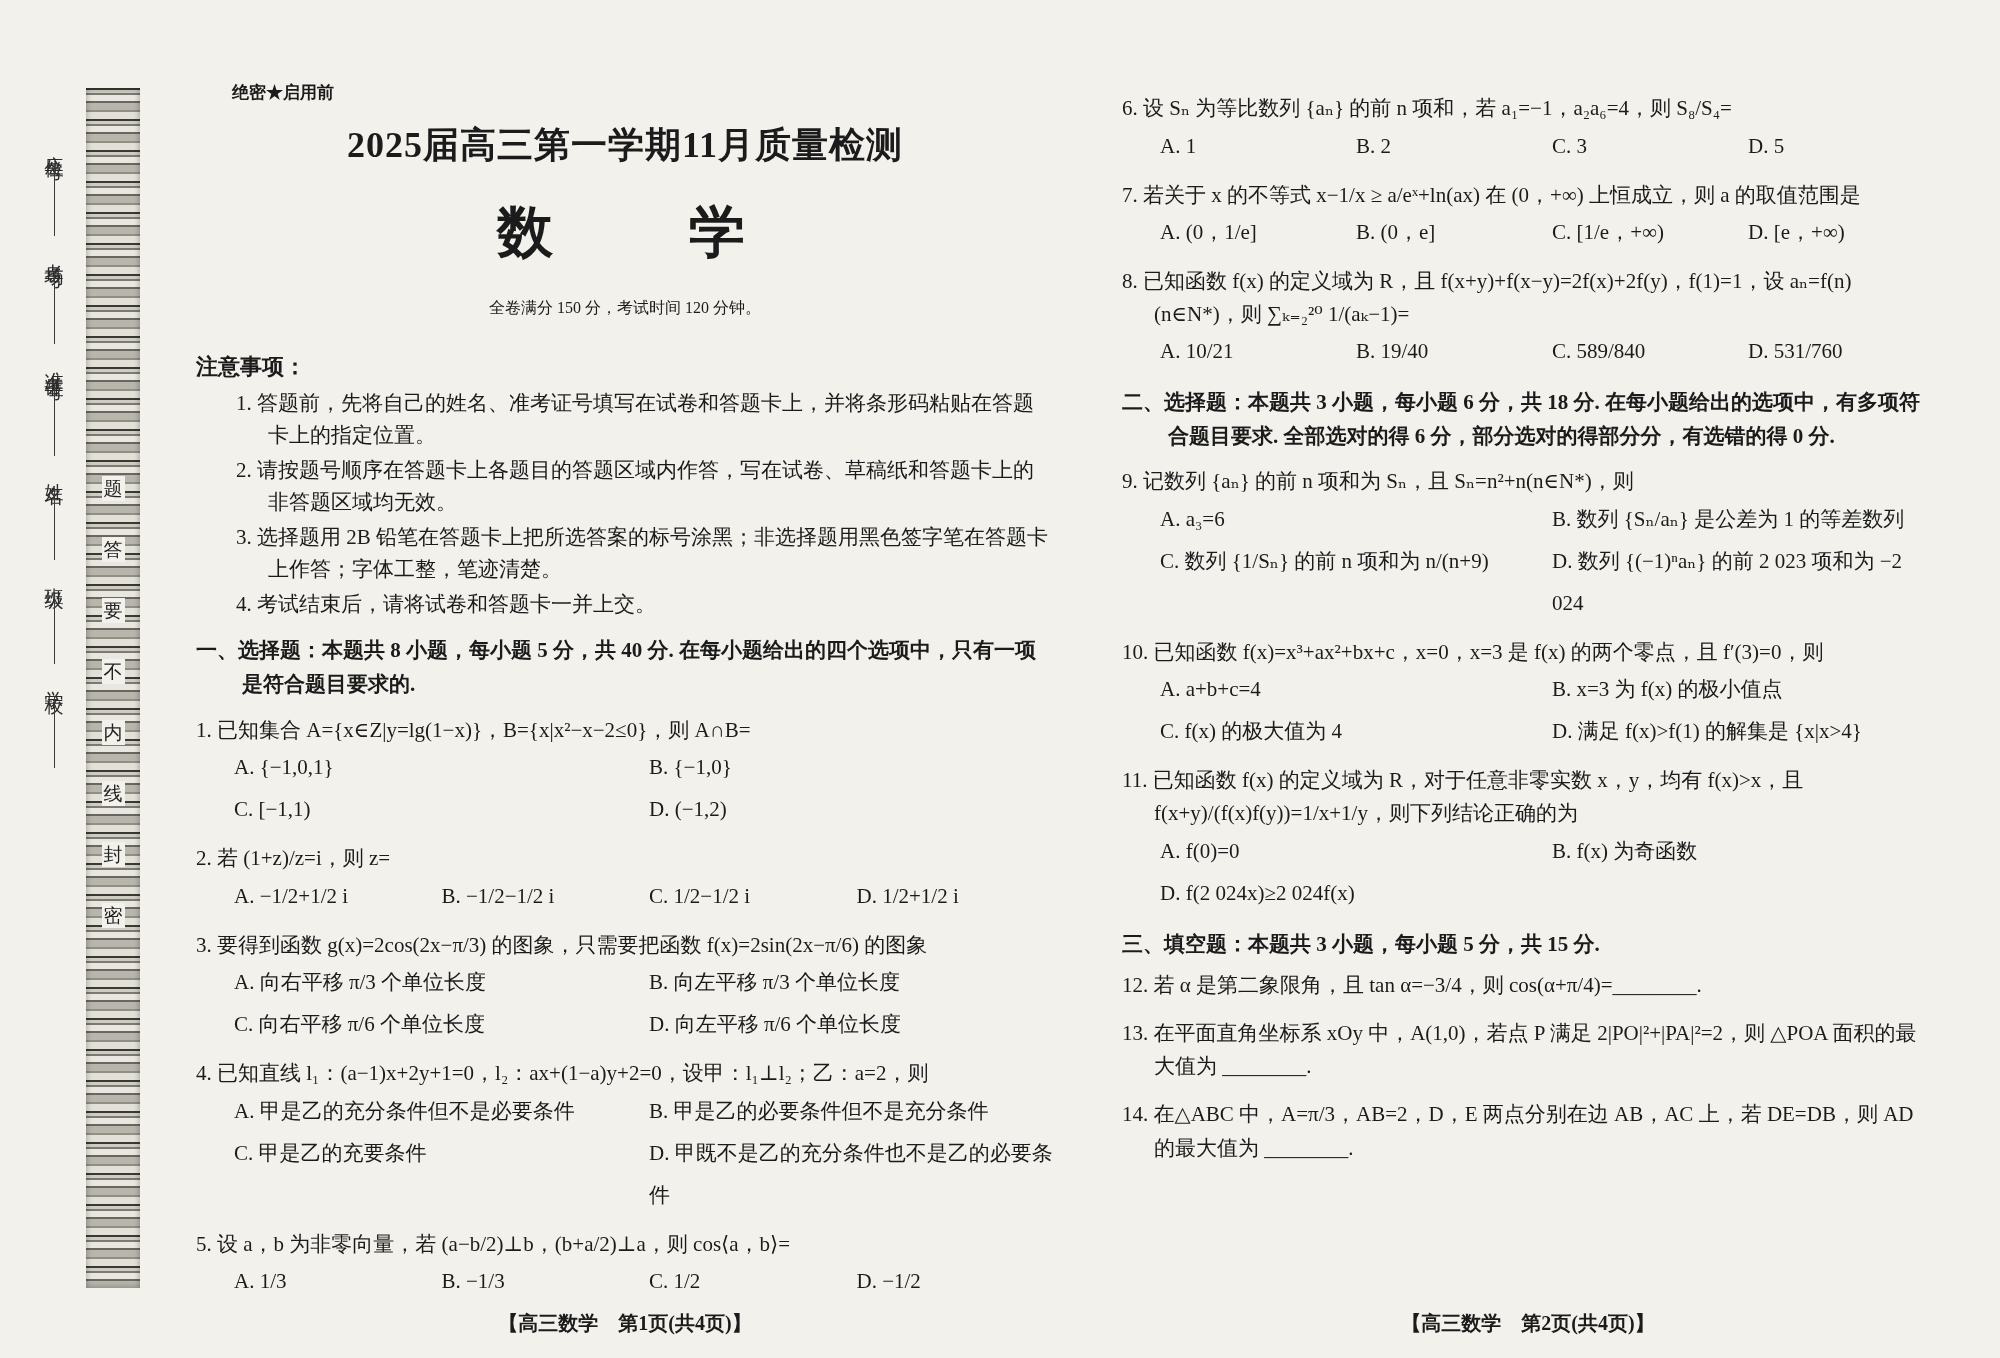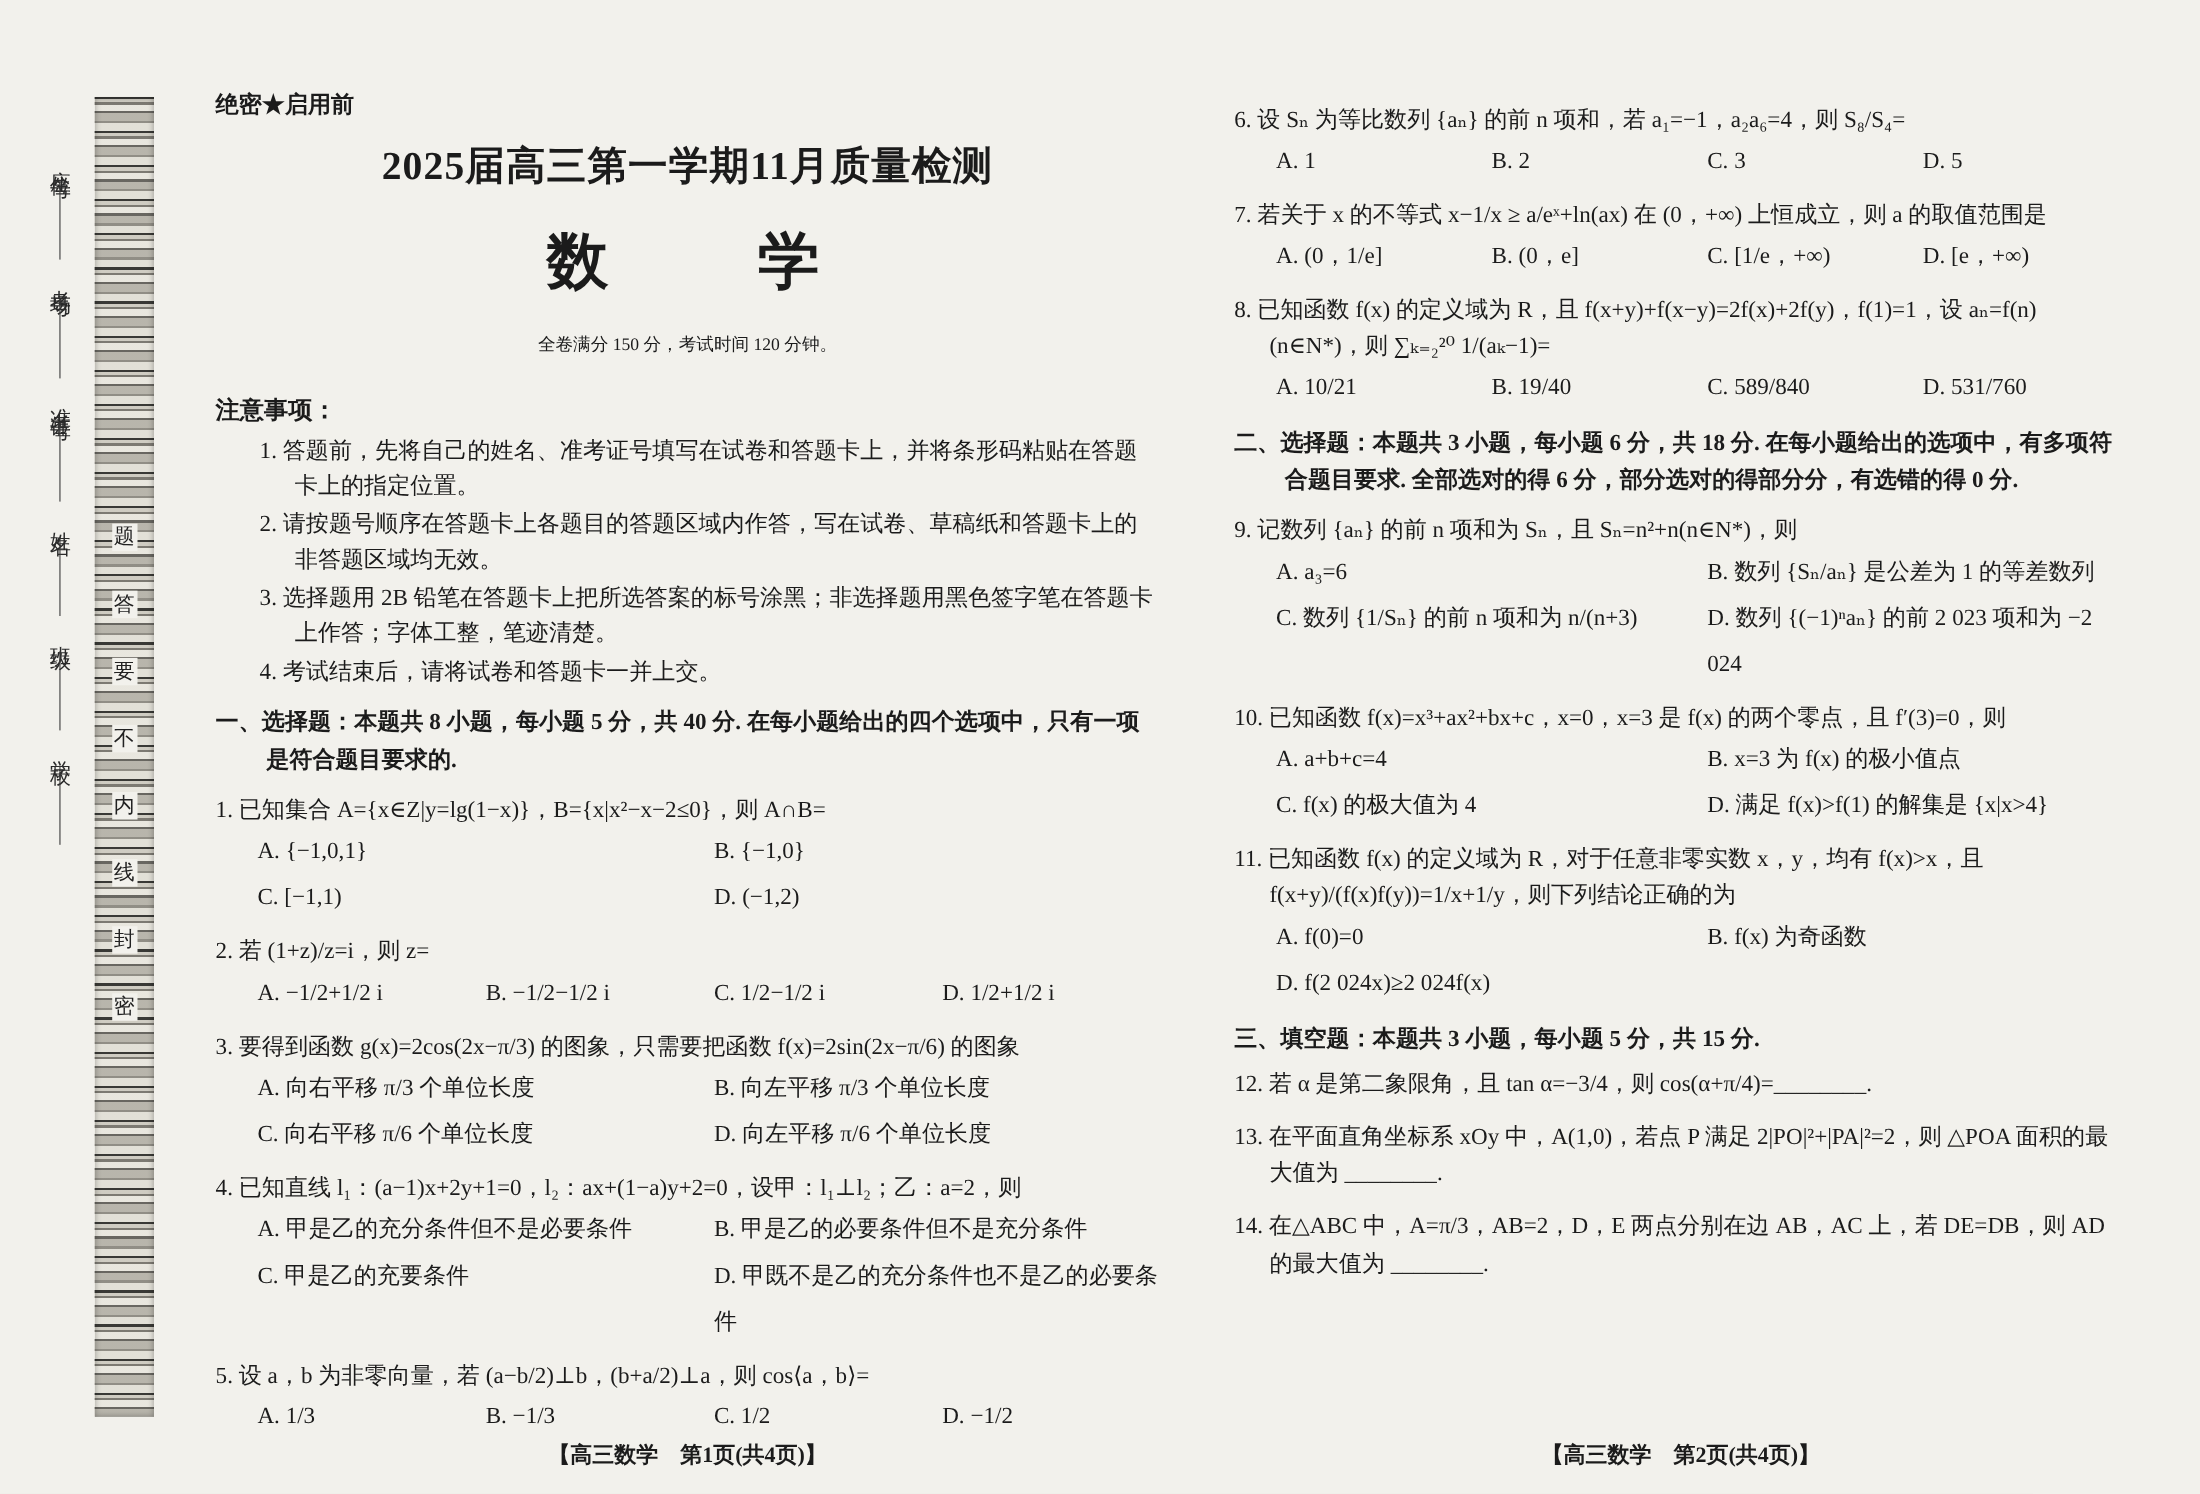--- a/index.html
+++ b/index.html
@@ -44,21 +44,21 @@
   }
   .seal-col span{
     background:#f2f1ec;font-size:19px;line-height:1;padding:3px 2px;color:#222;
   }
 
   
   .page{position:absolute;top:80px;font-size:21px;line-height:1.5;}
   .page.p1{left:196px;width:858px;height:1258px;}
   .page.p2{left:1122px;width:812px;height:1258px;}
 
-  .classified{font-weight:bold;font-size:21px;margin-bottom:6px;}
+  .classified{font-weight:bold;font-size:17px;margin-bottom:6px;margin-left:36px;}
   .title{text-align:center;font-weight:bold;font-size:36px;letter-spacing:1px;margin-top:12px;}
   .subject{text-align:center;font-weight:bold;font-size:56px;letter-spacing:8px;margin-top:18px;}
   .meta{text-align:center;font-size:16px;margin-top:22px;margin-bottom:30px;}
   .notice-title{font-weight:bold;font-size:22px;margin-bottom:4px;}
   .notices{margin-left:40px;}
   .notice{padding-left:32px;text-indent:-32px;line-height:1.55;margin-bottom:2px;}
 
   .section-title{font-weight:bold;padding-left:46px;text-indent:-46px;margin:14px 0 8px 0;line-height:1.6;}
 
   .q{margin-bottom:10px;}
@@ -219,21 +219,21 @@
       </div>
     </div>
 
     <div class="section-title">二、选择题：本题共 3 小题，每小题 6 分，共 18 分. 在每小题给出的选项中，有多项符合题目要求. 全部选对的得 6 分，部分选对的得部分分，有选错的得 0 分.</div>
 
     <div class="q">
       <div class="stem">9. 记数列 {aₙ} 的前 n 项和为 Sₙ，且 Sₙ=n²+n(n∈N*)，则</div>
       <div class="opts c1">
         <span>A. a₃=6</span>
         <span>B. 数列 {Sₙ/aₙ} 是公差为 1 的等差数列</span>
-        <span>C. 数列 {1/Sₙ} 的前 n 项和为 n/(n+3)</span>
+        <span>C. 数列 {1/Sₙ} 的前 n 项和为 n/(n+9)</span>
         <span>D. 数列 {(−1)ⁿaₙ} 的前 2 023 项和为 −2 024</span>
       </div>
     </div>
 
     <div class="q">
       <div class="stem">10. 已知函数 f(x)=x³+ax²+bx+c，x=0，x=3 是 f(x) 的两个零点，且 f′(3)=0，则</div>
       <div class="opts c2">
         <span>A. a+b+c=4</span>
         <span>B. x=3 为 f(x) 的极小值点</span>
         <span>C. f(x) 的极大值为 4</span>

